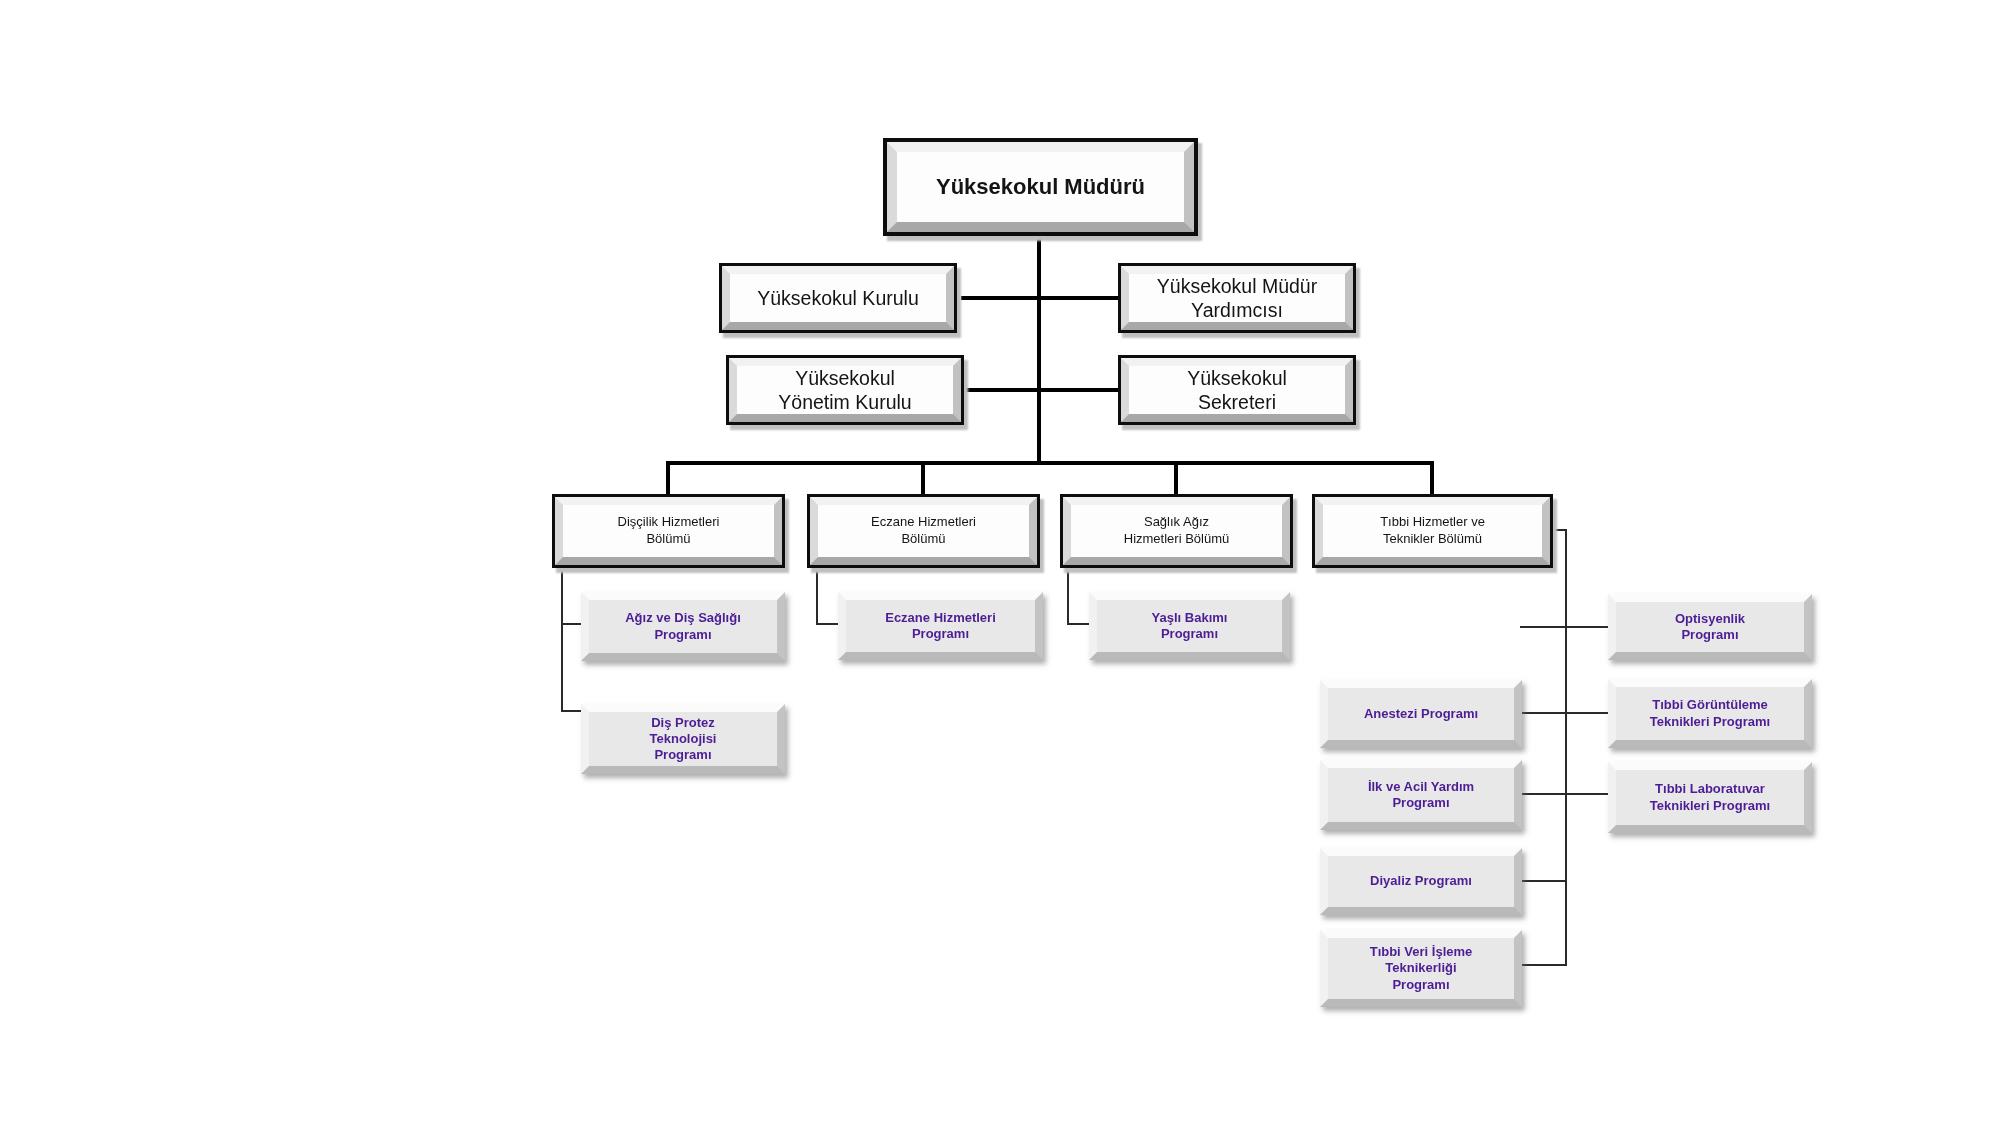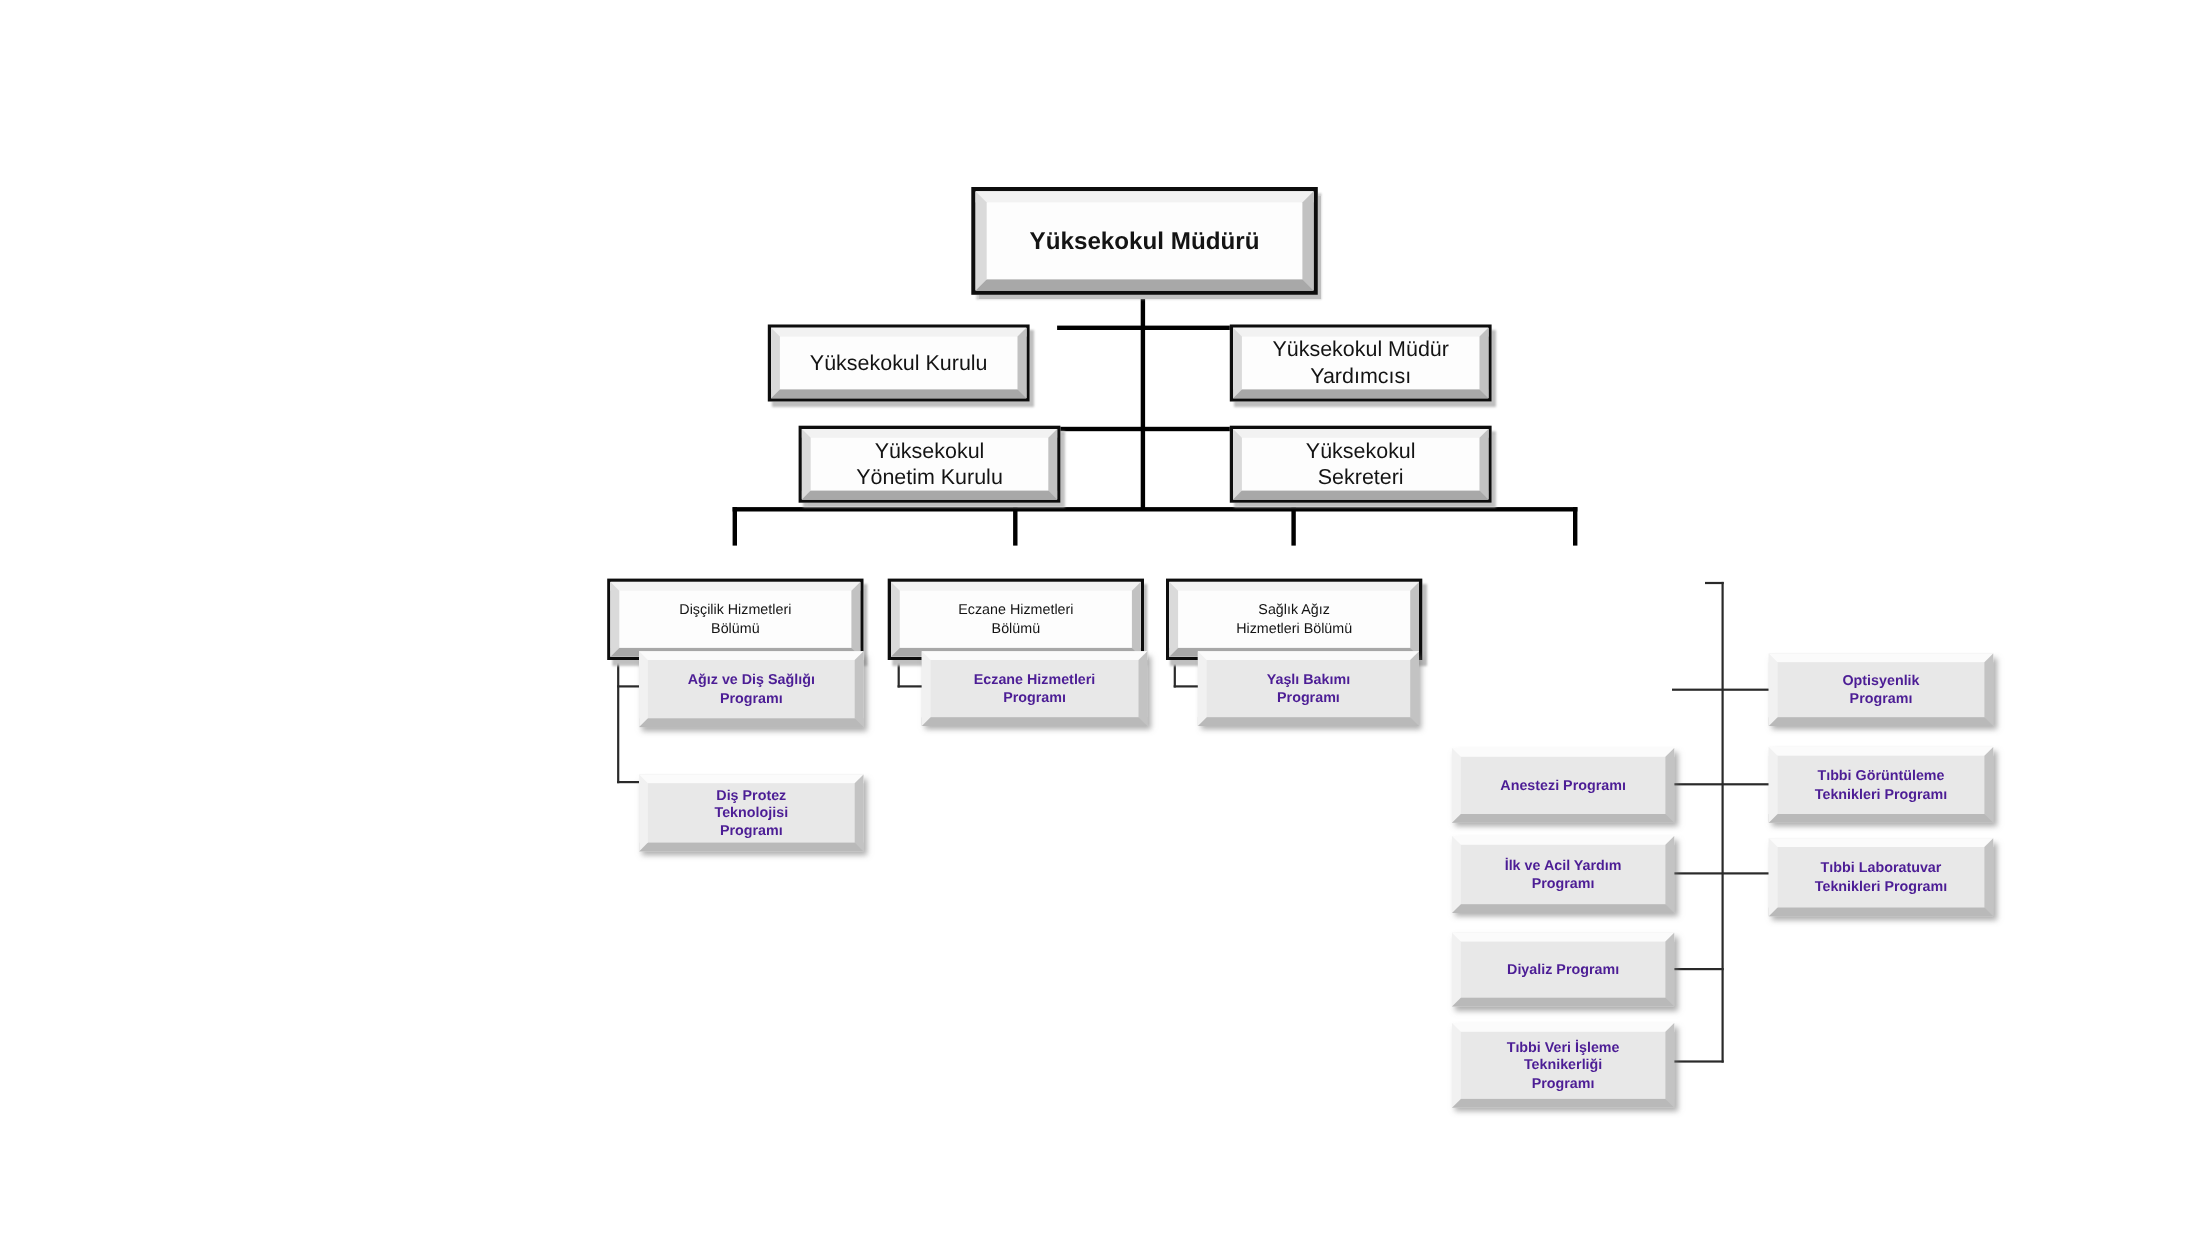--- a/index.html
+++ b/index.html
@@ -30,21 +30,20 @@
     box-sizing: border-box;
   }
   .node .label { white-space: pre-line; }
 
   
   .node.root, .node.admin, .node.dept {
     background: #ffffff;
     border: 3px solid #0d0d0d;
     box-shadow: 4px 5px 2px #bfbfbf;
     color: #141414;
-    margin-top: 32px;
   }
   .node.root { border-width: 4px; }
   .node.root .inner, .node.admin .inner, .node.dept .inner {
     border: 8px solid;
     border-color: #f2f2f2 #c2c2c2 #a8a8a8 #dadada;
     background: #fdfdfd;
   }
   .node.root .inner { border-width: 10px; }
   .node.root  { font-size: 22px; font-weight: bold; }
   .node.admin { font-size: 19.5px; line-height: 1.25; }
@@ -86,21 +85,21 @@
     <div class="conn thin" style="left: 1520px; top: 626px; width: 88px; height: 2px;"></div>
     <div class="conn thin" style="left: 1520px; top: 712px; width: 88px; height: 2px;"></div>
     <div class="conn thin" style="left: 1520px; top: 793px; width: 88px; height: 2px;"></div>
     <div class="conn thin" style="left: 1520px; top: 880px; width: 47px; height: 2px;"></div>
     <div class="conn thin" style="left: 1520px; top: 964px; width: 47px; height: 2px;"></div>
     <div class="node root" style="left: 883px; top: 138px; width: 315px; height: 98px;">
       <div class="inner">
         <span class="label">Yüksekokul Müdürü</span>
       </div>
     </div>
-    <div class="node admin" style="left: 698px; top: 263px; width: 238px; height: 70px;">
+    <div class="node admin" style="left: 719px; top: 263px; width: 238px; height: 70px;">
       <div class="inner">
         <span class="label">Yüksekokul Kurulu</span>
       </div>
     </div>
     <div class="node admin" style="left: 1118px; top: 263px; width: 238px; height: 70px;">
       <div class="inner">
         <span class="label">Yüksekokul Müdür
 Yardımcısı</span>
       </div>
     </div>
@@ -127,20 +126,26 @@
         <span class="label">Eczane Hizmetleri
 Bölümü</span>
       </div>
     </div>
     <div class="node dept" style="left: 1060px; top: 494px; width: 233px; height: 74px;">
       <div class="inner">
         <span class="label">Sağlık Ağız
 Hizmetleri Bölümü</span>
       </div>
     </div>
+    <div class="node dept" style="left: 1312px; top: 494px; width: 241px; height: 74px;">
+      <div class="inner">
+        <span class="label">Tıbbi Hizmetler ve
+Teknikler Bölümü</span>
+      </div>
+    </div>
     <div class="node program" style="left: 581px; top: 592px; width: 204px; height: 69px;">
       <div class="inner">
         <span class="label">Ağız ve Diş Sağlığı
 Programı</span>
       </div>
     </div>
     <div class="node program" style="left: 581px; top: 676px; width: 204px; height: 70px; margin-top: 28px;">
       <div class="inner">
         <span class="label">Diş Protez
 Teknolojisi

